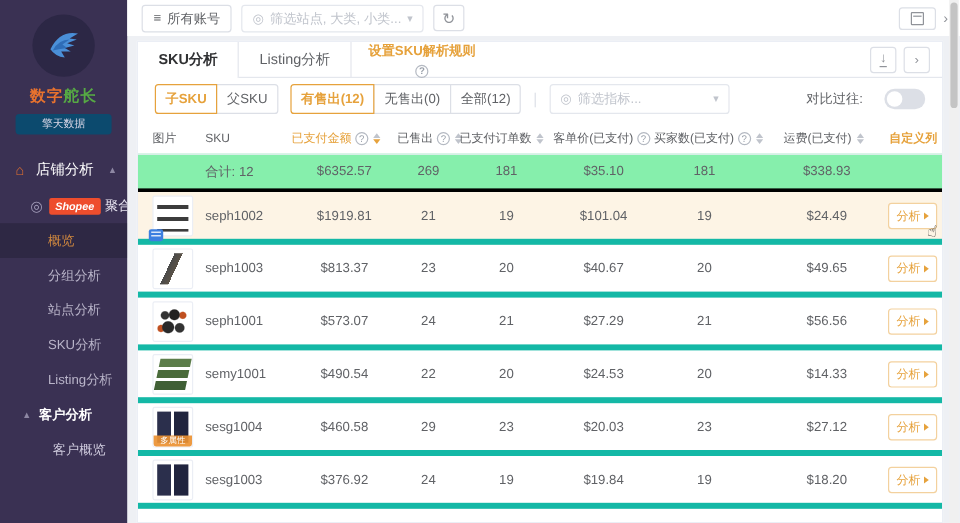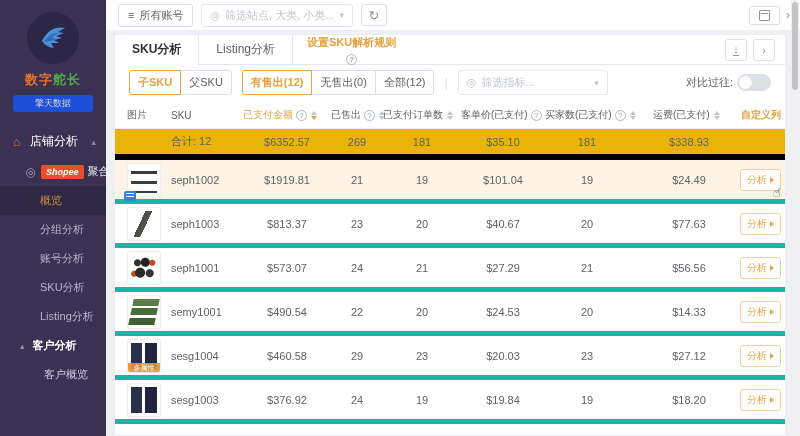--- a/index.html
+++ b/index.html
@@ -6,21 +6,21 @@
   html,body { width:800px; height:436px; overflow:hidden; font-family:"Liberation Sans","DejaVu Sans",sans-serif; }
   .app { display:flex; width:800px; height:436px; background:#eef0f4; }
 
   
   .sidebar { width:106px; flex-shrink:0; background:#3a3153; color:#b9b4c9; font-size:11px; overflow:hidden; }
   .brand { text-align:center; padding-top:12px; }
   .avatar { width:52px; height:52px; border-radius:50%; background:#2c2745; margin:0 auto; display:flex; align-items:center; justify-content:center; }
   .brand-title { margin-top:7px; font-size:13px; font-weight:bold; letter-spacing:1px; }
   .brand-title .t1 { color:#e8722e; }
   .brand-title .t2 { color:#56a944; }
-  .brand-badge { display:inline-block; background:#1d4ed8; color:#ddd9e8; font-size:9px; padding:2px 22px; border-radius:3px; margin-top:6px; }
+  .brand-badge { display:inline-block; background:#0c4a6e; color:#ddd9e8; font-size:9px; padding:2px 22px; border-radius:3px; margin-top:6px; }
   .menu { margin-top:14px; }
   .m-row { display:flex; align-items:center; gap:7px; padding:7px 10px; cursor:pointer; white-space:nowrap; }
   .m-section { color:#ffffff; font-size:12px; }
   .m-section .arrow { margin-left:auto; font-size:9px; color:#8d87a3; }
   .m-ico { width:13px; text-align:center; font-size:12px; color:#a49ebb; flex-shrink:0; }
   .m-ico.home { color:#e8722e; }
   .m-sub { padding-left:40px; color:#b9b4c9; }
   .m-sub.active { background:#2e2844; color:#d0883f; }
   .m-agg { padding-left:24px; gap:4px; color:#e6e3ef; }
   .shopee-badge { background:#ee4d2d; color:#fff; font-size:9px; font-weight:bold; font-style:italic; padding:2px 5px; border-radius:2px; }
@@ -57,21 +57,21 @@
 
   .filters { display:flex; align-items:center; padding:5px 14px 7px 14px; gap:10px; flex-shrink:0; }
   .seg { display:flex; }
   .seg-btn { border:1px solid #dcdfe6; background:#fff; font-size:11px; color:#606266; padding:4px 8px; margin-left:-1px; cursor:pointer; white-space:nowrap; }
   .seg-btn:first-child { margin-left:0; border-radius:3px 0 0 3px; }
   .seg-btn:last-child { border-radius:0 3px 3px 0; }
   .seg-btn.active { color:#e6a23c; font-weight:bold; border-color:#e6a23c; position:relative; z-index:1; }
   .vdiv { color:#e0e3ea; font-size:13px; }
   .metric-select { border:1px solid #e4e7ed; border-radius:3px; font-size:11px; color:#c0c4cc; padding:4px 8px; display:flex; align-items:center; gap:5px; width:150px; cursor:pointer; }
   .metric-select .chev { margin-left:auto; font-size:9px; }
-  .compare { margin-left:auto; display:flex; align-items:center; gap:4px; font-size:11px; color:#606266; }
+  .compare { margin-left:auto; display:flex; align-items:center; gap:18px; font-size:11px; color:#606266; }
   .toggle { width:34px; height:17px; border-radius:9px; background:#dcdfe6; position:relative; cursor:pointer; }
   .toggle .knob { width:13px; height:13px; border-radius:50%; background:#fff; position:absolute; top:2px; left:2px; }
 
   
   .table { flex:1; overflow:hidden; font-size:11px; color:#606266; }
   .tr { display:flex; align-items:center; padding:0 12px; }
   .thead { height:26px; font-size:10px; color:#606266; }
   .th, .td { flex-shrink:0; display:flex; align-items:center; gap:3px; white-space:nowrap; overflow:visible; }
   .c-img   { width:44px; }
   .c-sku   { width:72px; }
@@ -85,21 +85,21 @@
   .td.num { justify-content:center; }
   .th.orange span.lbl { color:#e6a23c; font-weight:normal; }
   .th.custom { color:#e6a23c; font-weight:bold; }
   .q { width:11px; height:11px; border:1px solid #b4b9c2; border-radius:50%; font-size:8px; line-height:10px; text-align:center; color:#9aa0aa; display:inline-block; flex-shrink:0; cursor:pointer; }
   .sorter { display:inline-flex; flex-direction:column; gap:1px; cursor:pointer; margin-left:1px; }
   .sorter i { display:block; width:0; height:0; border:3px solid transparent; }
   .sorter .up { border-bottom:4px solid #c0c4cc; }
   .sorter .dn { border-top:4px solid #c0c4cc; }
   .sorter.desc .dn { border-top-color:#e6a23c; }
 
-  .row-total { height:32px; background:#eab308; border-top:1px solid #ebeef5; border-bottom:6px solid #000000; color:#606266; }
+  .row-total { height:32px; background:#86efac; border-top:1px solid #ebeef5; border-bottom:3px solid #000000; color:#606266; }
   .row { height:44px; border-bottom:5px solid #14b8a6; }
   .row.hl { background:#fdf4e5; }
 
   .thumb { width:34px; height:34px; border:1px solid #ebeef5; background:#fff; border-radius:2px; position:relative; }
   .thumb .inner { position:absolute; inset:3px; }
   .t-pins .inner { background:repeating-linear-gradient(180deg,transparent 0 4px,#3c3c3c 4px 7px,transparent 7px 10px); }
   .t-streak .inner { background:linear-gradient(115deg,transparent 38%,#4a4a4a 38%,#5a5247 56%,transparent 56%); }
   .t-dots .inner { background:
       radial-gradient(circle at 25% 30%, #333 3px, transparent 4px),
       radial-gradient(circle at 55% 28%, #222 4px, transparent 5px),
@@ -151,21 +151,21 @@
         <span class="shopee-badge">Shopee</span>
         <span>聚合分析</span>
       </div>
       <div class="m-row m-sub active">
           <span>概览</span>
         </div>
       <div class="m-row m-sub">
           <span>分组分析</span>
         </div>
       <div class="m-row m-sub">
-          <span>账号分析</span>
+          <span>站点分析</span>
         </div>
       <div class="m-row m-sub">
           <span>SKU分析</span>
         </div>
       <div class="m-row m-sub">
           <span>Listing分析</span>
         </div>
       <div class="m-row m-sec2">
         <span class="caret">▴</span>
         <span>客户分析</span>
@@ -339,21 +339,21 @@
               <div class="thumb t-streak">
                 <div class="inner"></div>
               </div>
             </div>
           <div class="td c-sku">seph1003</div>
           <div class="td c-amount num">$813.37</div>
           <div class="td c-sold num">23</div>
           <div class="td c-orders num">20</div>
           <div class="td c-price num">$40.67</div>
           <div class="td c-buyers num">20</div>
-          <div class="td c-ship num">$77.63</div>
+          <div class="td c-ship num">$49.65</div>
           <div class="td c-action">
               <button class="analyze-btn">
                 <span>分析</span>
                 <span class="tri"></span>
               </button>
             </div>
         </div>
 
         <div class="tr row">
           <div class="td c-img">

